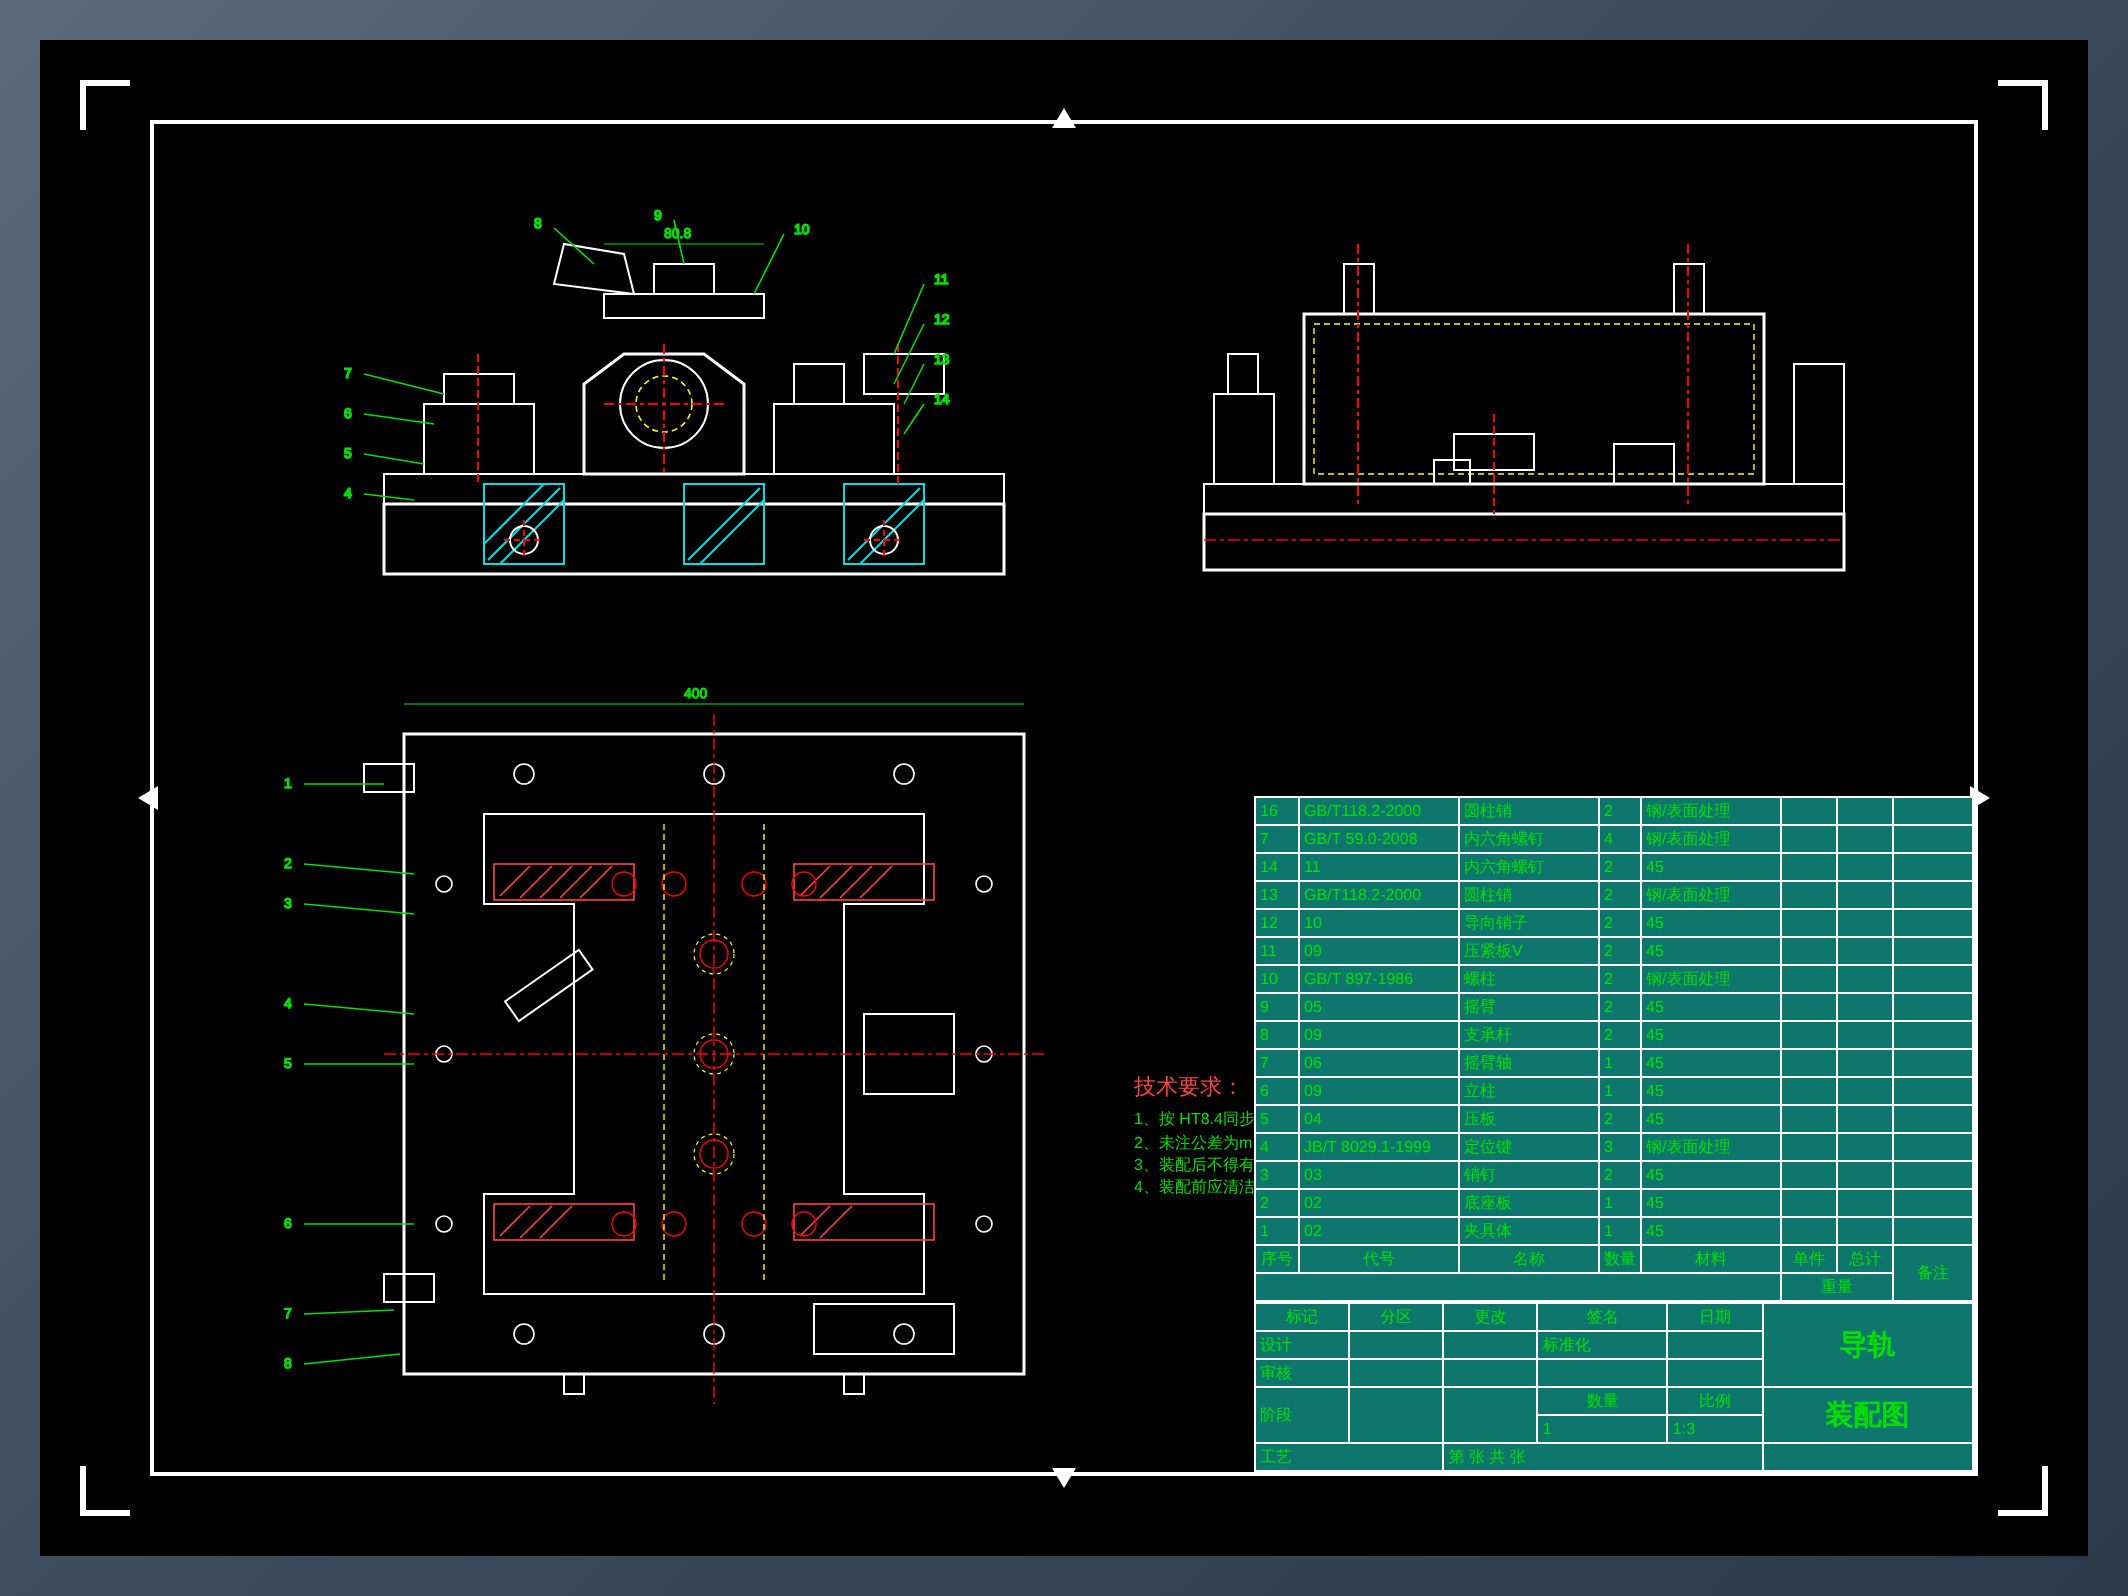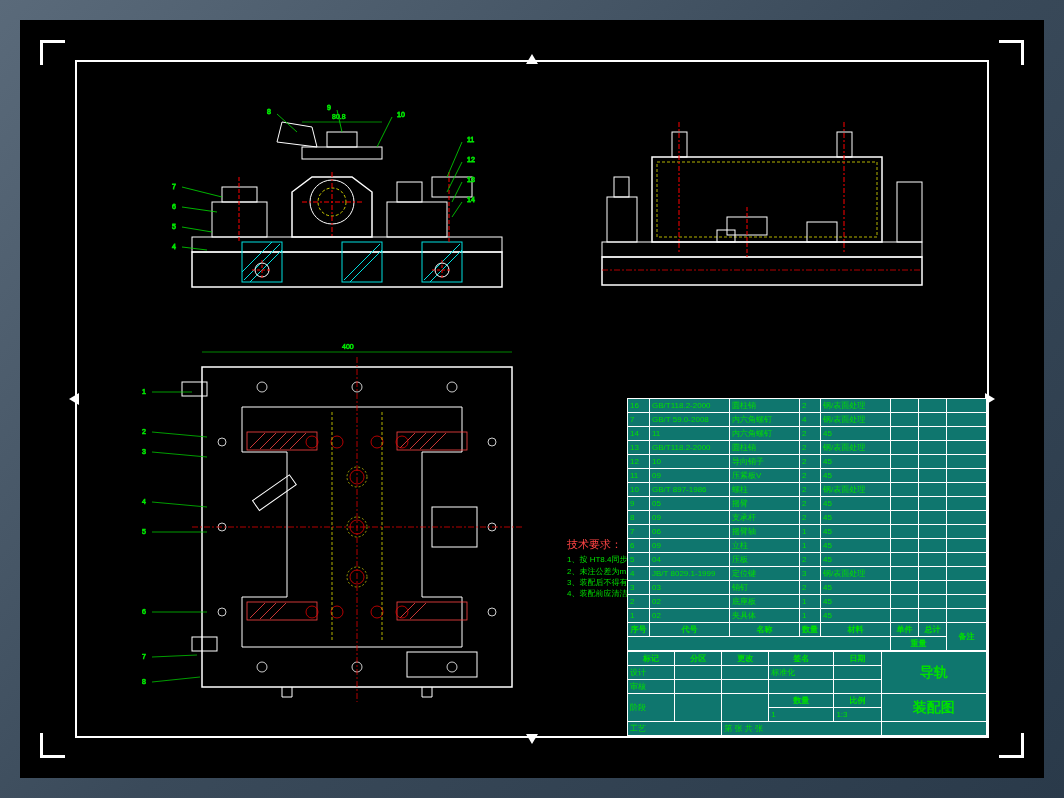--- a/index.html
+++ b/index.html
@@ -60,21 +60,21 @@
 .title-block td, .title-block th {
   border: 1px solid #fff;
   color: #00e000;
   font-size: 8px;
   padding: 1px 2px;
   height: 14px;
   text-align: left;
   white-space: nowrap;
   overflow: hidden;
 }
-.title-block .hdr { font-weight: bold; text-align: center; }
+.title-block .hdr { font-weight: normal; text-align: center; }
 .title-block .big { color: #00e000; font-size: 14px; text-align: center; font-weight: bold; }
 .title-block .wide { height: 22px; }
 
 
 .tech-req {
   position: absolute;
   color: #00e000;
   font-size: 8px;
   line-height: 1.4;
 }

